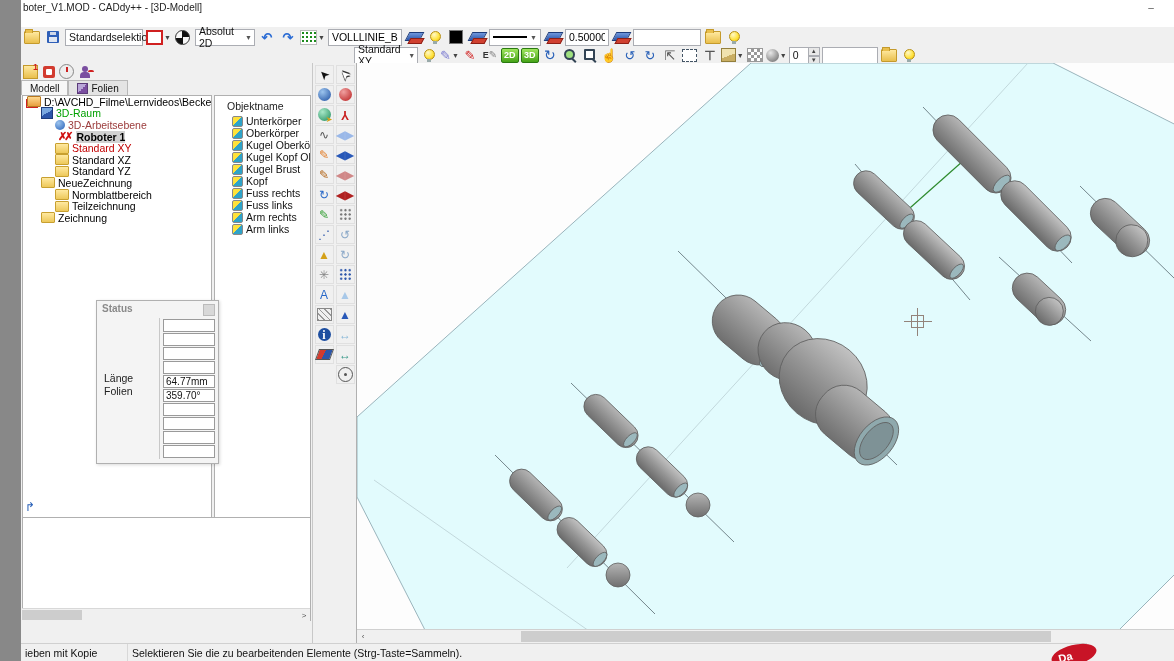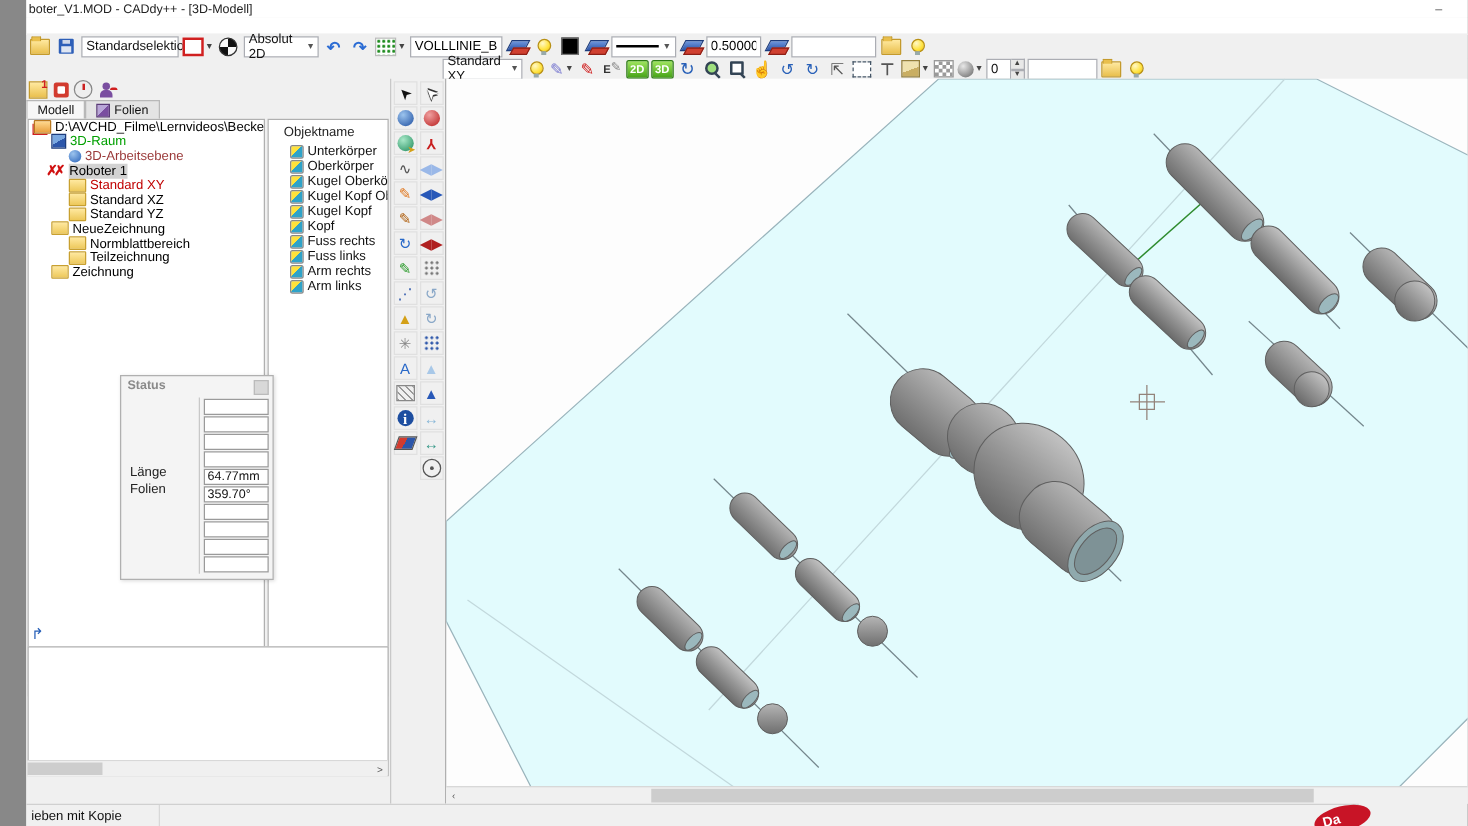--- a/index.html
+++ b/index.html
@@ -343,21 +343,21 @@
           <span class="tree-label">D:\AVCHD_Filme\Lernvideos\BeckerCAD 3D Pro\R</span>
         </div>
         <div class="tree-row" style="color: rgb(0, 160, 0); padding-left: 18px;">
           <span class="treeicon ti-cube"></span>
           <span class="tree-label">3D-Raum</span>
         </div>
         <div class="tree-row" style="color: rgb(155, 58, 58); padding-left: 32px;">
           <span class="treeicon ti-sphere"></span>
           <span class="tree-label">3D-Arbeitsebene</span>
         </div>
-        <div class="tree-row selected" style="color: rgb(0, 0, 0); padding-left: 14px;">
+        <div class="tree-row selected" style="color: rgb(0, 0, 0); padding-left: 35px; font-weight: bold;">
           <span class="treeicon ti-xx"></span>
           <span class="tree-label">Roboter 1</span>
         </div>
         <div class="tree-row" style="color: rgb(192, 0, 0); padding-left: 32px;">
           <span class="treeicon ti-folder"></span>
           <span class="tree-label">Standard XY</span>
         </div>
         <div class="tree-row" style="color: rgb(0, 0, 0); padding-left: 32px;">
           <span class="treeicon ti-folder"></span>
           <span class="tree-label">Standard XZ</span>
@@ -403,21 +403,21 @@
         <div class="obj-row">
           <span class="obj-icon"></span>
           <span>Kugel Oberkörper Ur</span>
         </div>
         <div class="obj-row">
           <span class="obj-icon"></span>
           <span>Kugel Kopf Oberkörp</span>
         </div>
         <div class="obj-row">
           <span class="obj-icon"></span>
-          <span>Kugel Kopf</span>
+          <span>Kugel Brust</span>
         </div>
         <div class="obj-row">
           <span class="obj-icon"></span>
           <span>Kopf</span>
         </div>
         <div class="obj-row">
           <span class="obj-icon"></span>
           <span>Fuss rechts</span>
         </div>
         <div class="obj-row">
@@ -693,16 +693,17 @@
           <span></span>
         </div>
         <div class="dlg-field">
           <span></span>
         </div>
     </div>
   </div>
 
   <div id="statusbar">
     <div class="sb-cell" id="sb-left">ieben mit Kopie</div>
+    <div class="sb-cell" id="sb-msg">Selektieren Sie die zu bearbeitenden Elemente (Strg-Taste=Sammeln).</div>
     <div id="sb-logo">Da</div>
   </div>
 
 </div>
 
 </body></html>

